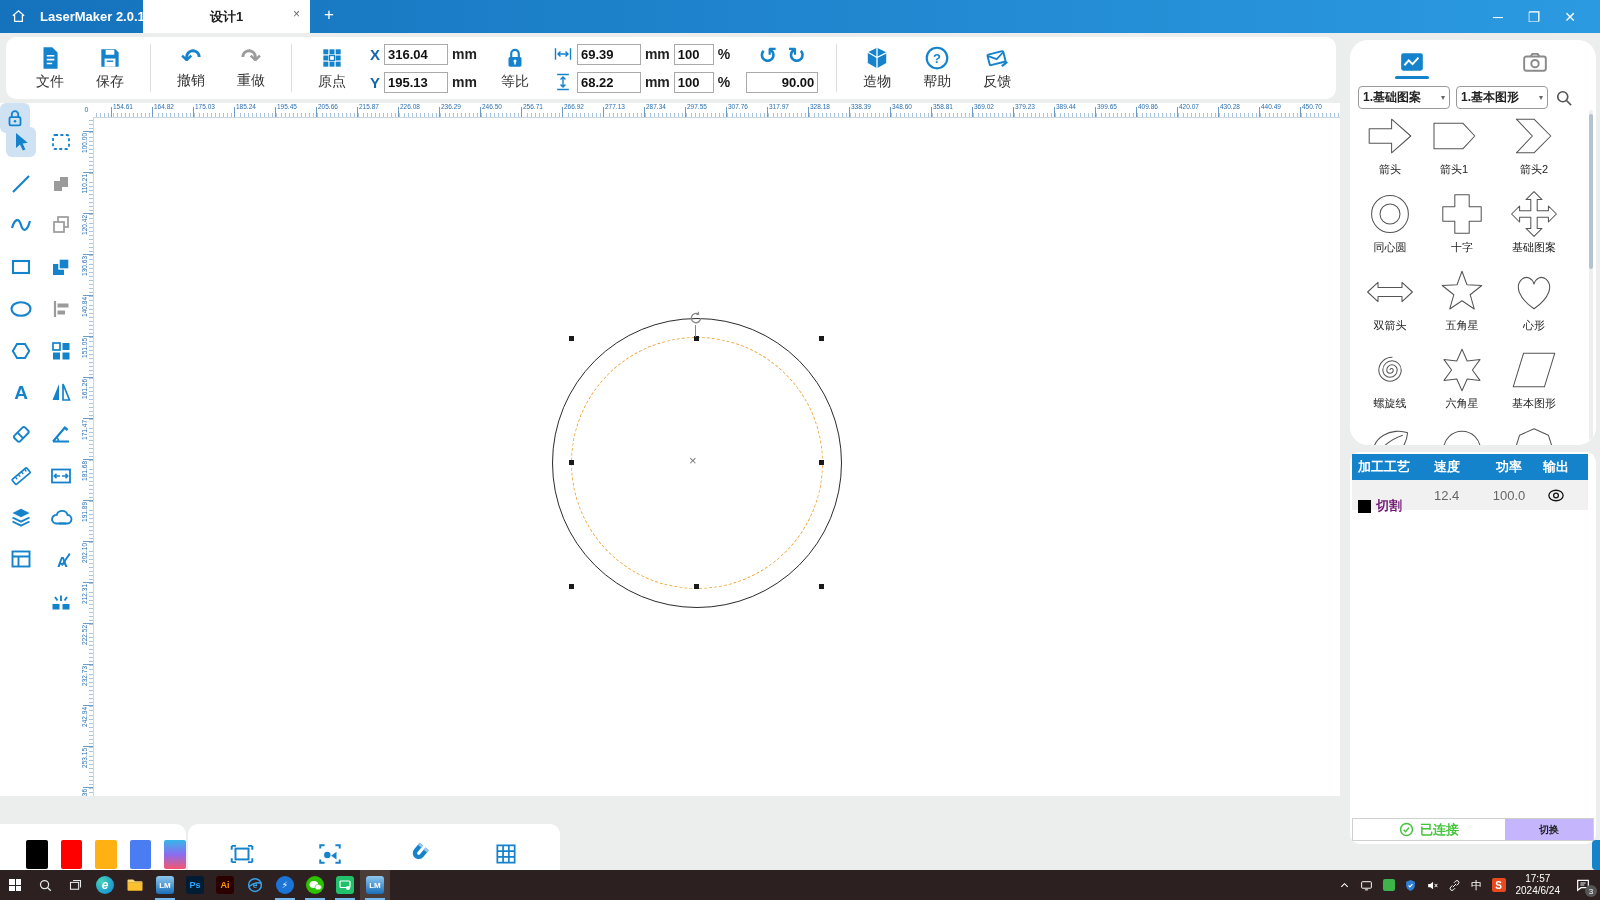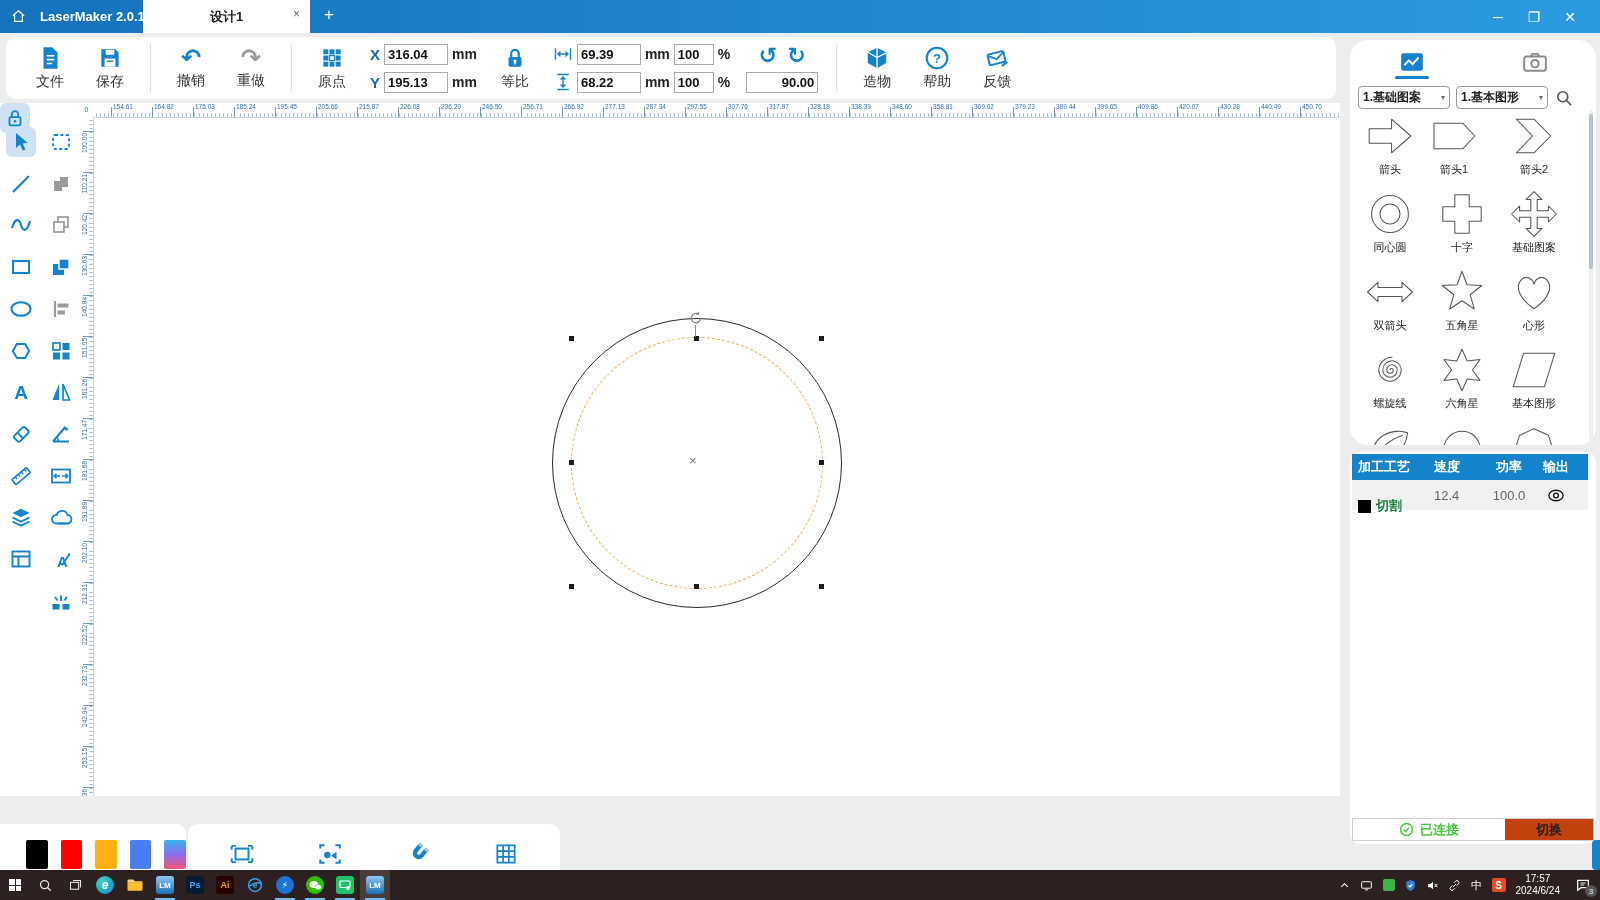--- a/index.html
+++ b/index.html
@@ -73,27 +73,27 @@
   #shape-thumb{position:absolute;left:0;top:4px;width:4px;height:155px;background:#b4c3d1;border-radius:2px;}
   #proccard{left:10px;top:419px;width:246px;height:392px;background:#fff;border-radius:10px;}
   #proctable{position:absolute;left:2px;top:2px;width:236px;}
   .prow{display:flex;height:26px;align-items:center;font-size:13px;}
   .prow.head{background:#1583cb;color:#fff;font-weight:bold;}
   .prow.body{background:#f1f1f1;color:#666;height:30px;}
   .pc0{width:82px;padding-left:6px;display:flex;align-items:center;gap:5px;box-sizing:border-box;}
   .pc1{width:48px;}
   .pc2{width:54px;text-align:center;}
   .pc3{width:40px;text-align:center;}
-  .prow.body .pc0{color:#15803d;font-weight:bold;margin-top:22px;}
+  .prow.body .pc0{color:#701a75;font-weight:bold;margin-top:22px;}
   .cswatch{width:13px;height:13px;background:#000;display:inline-block;}
   #startwrap{position:absolute;left:47px;top:286px;width:104px;height:104px;border:3px solid #1180c6;border-radius:50%;background:#fff;display:flex;align-items:center;justify-content:center;box-sizing:border-box;}
   #startbtn{width:88px;height:88px;border-radius:50%;background:#1180c6;color:#fff;font-size:27px;font-weight:bold;display:flex;align-items:center;justify-content:center;letter-spacing:2px;}
   #statusrow{position:absolute;left:2px;top:366px;width:242px;height:23px;display:flex;border:1px solid #d0d0d0;box-sizing:border-box;}
   #conn{flex:1;background:#fff;display:flex;align-items:center;justify-content:center;gap:6px;color:#47c43d;font-size:13px;font-weight:bold;}
-  #switchbtn{width:88px;background:#c2410c;color:#222;font-size:13px;font-weight:bold;display:flex;align-items:center;justify-content:center;}
+  #switchbtn{width:88px;background:#c4b5fd;color:#222;font-size:10px;font-weight:bold;display:flex;align-items:center;justify-content:center;}
   #bluecap{left:1592px;top:840px;width:8px;height:30px;background:#1583cb;border-radius:4px 0 0 4px;}
   
   #taskbar{left:0;top:870px;width:1600px;height:30px;background:#2c2120;display:flex;align-items:center;}
   .tbicon{width:30px;height:30px;display:flex;align-items:center;justify-content:center;position:relative;flex:none;}
   .tbicon.running::after{content:"";position:absolute;left:5px;bottom:0;width:20px;height:2px;background:#76b9ed;}
   .tbicon.activeapp{background:#4a3c39;}
   .appsq{width:18px;height:18px;border-radius:3px;display:flex;align-items:center;justify-content:center;font-size:9px;font-weight:bold;}
   #tray{margin-left:auto;display:flex;align-items:center;height:30px;}
   .trico{width:22px;height:30px;display:flex;align-items:center;justify-content:center;color:#fff;font-size:11px;position:relative;}
   #clock{color:#fff;font-size:10px;text-align:center;line-height:12px;margin:0 6px;}

